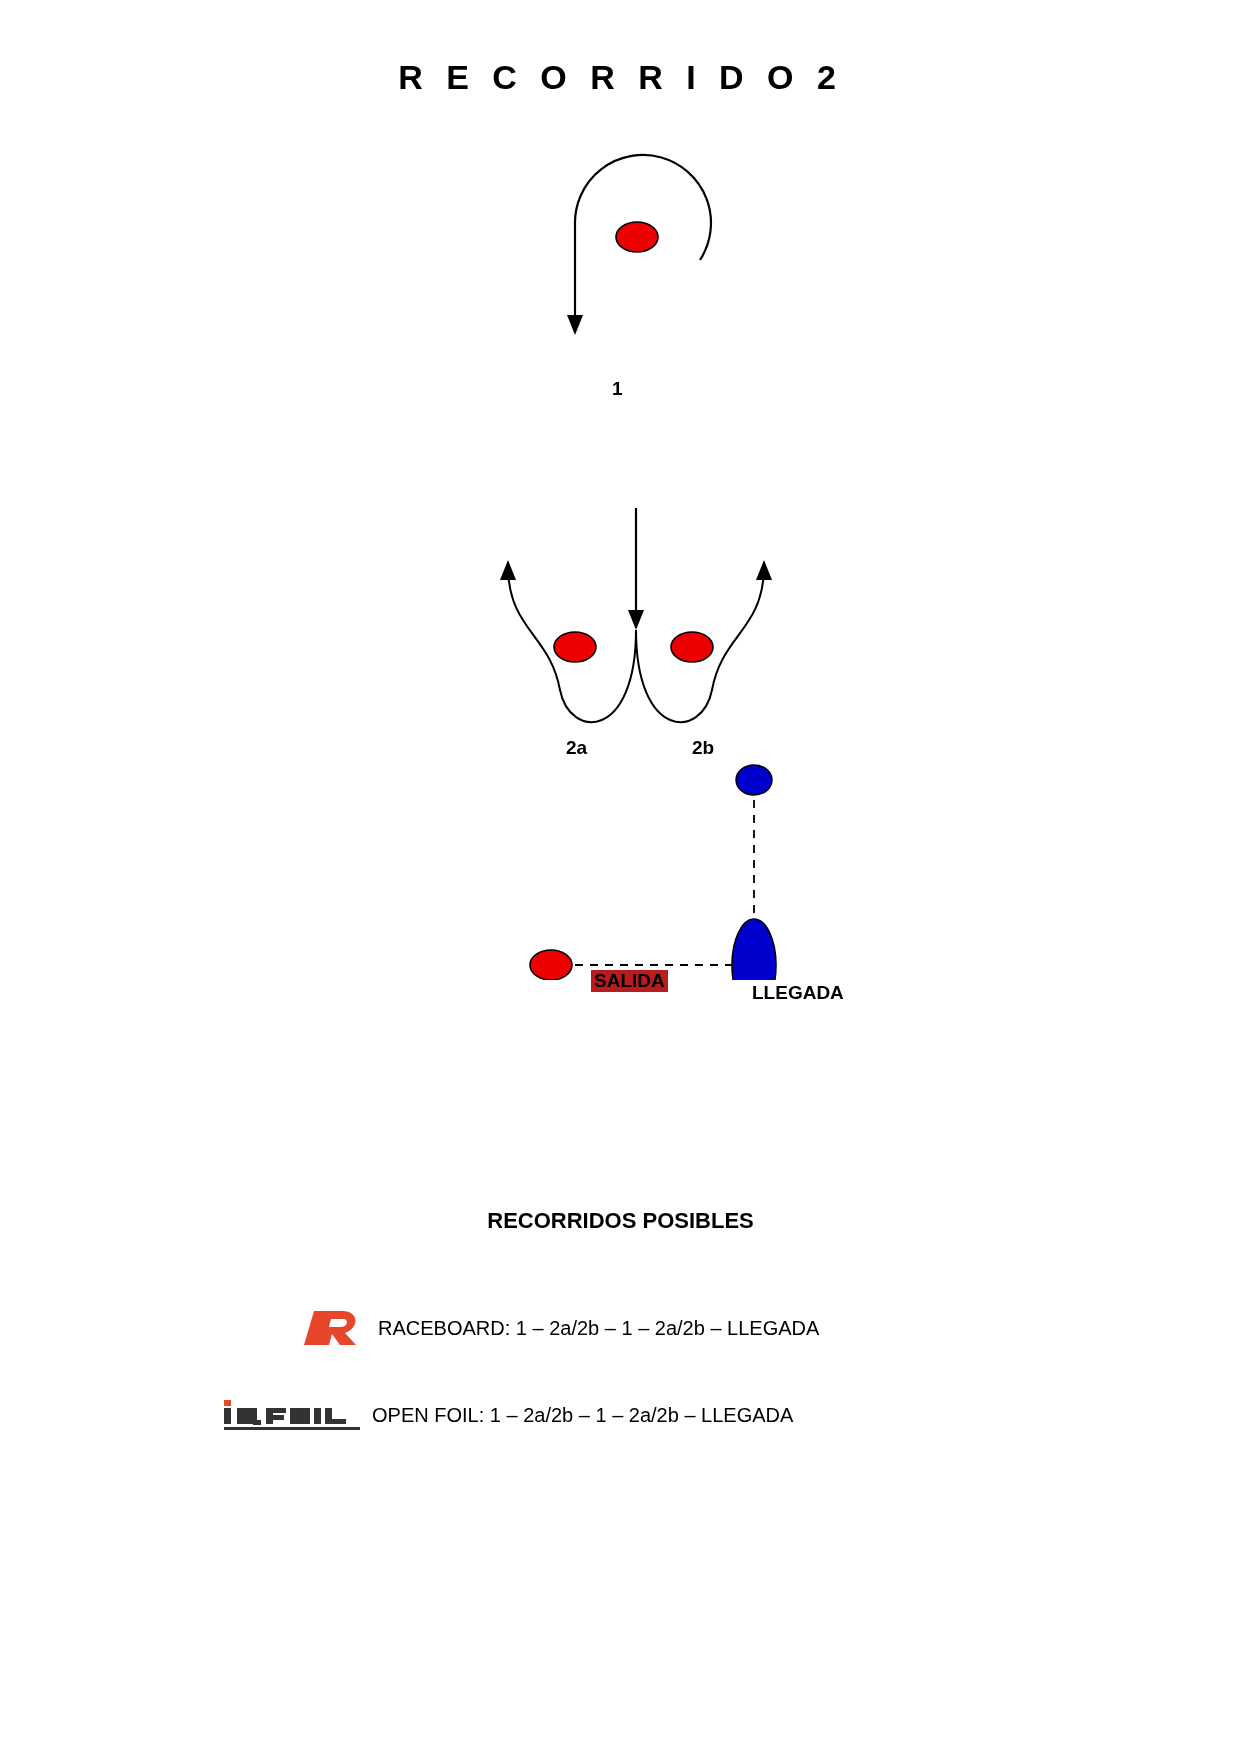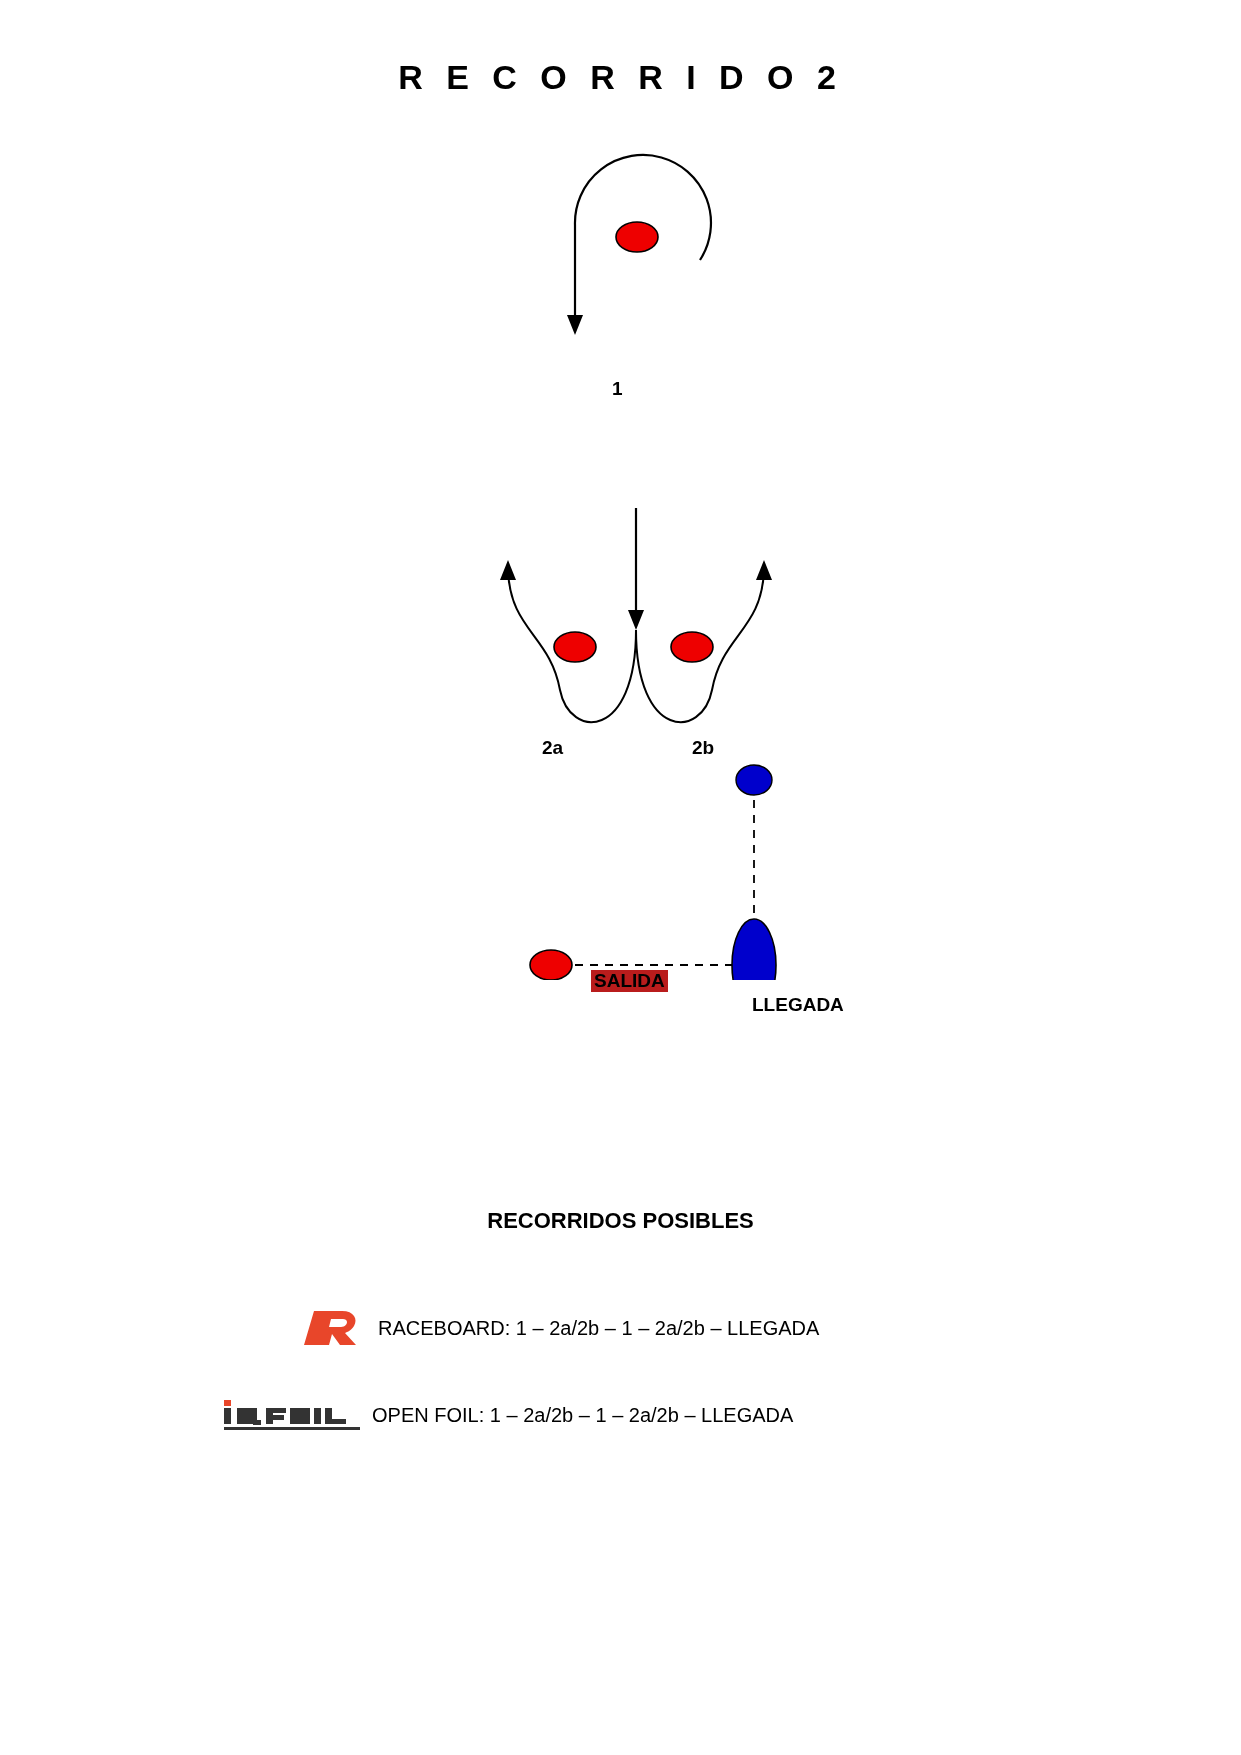--- a/index.html
+++ b/index.html
@@ -38,30 +38,29 @@
     height: 850px;
   }
   .mark-label {
     position: absolute;
     font-size: 19px;
     font-weight: bold;
     color: #000;
     white-space: nowrap;
   }
   #label-mark-1 { top: 248px; left: 612px; }
-  #label-mark-2a { top: 607px; left: 542px; }
+  #label-mark-2a { top: 607px; left: 566px; }
   #label-mark-2b { top: 607px; left: 692px; }
   #label-llegada {
     position: absolute;
     top: 852px;
     left: 752px;
     font-size: 19px;
     font-weight: bold;
     white-space: nowrap;
-    margin-top: 12px;
   }
   #label-salida {
     position: absolute;
     top: 840px;
     left: 591px;
     font-size: 19px;
     font-weight: bold;
     white-space: nowrap;
     background: #b91c1c;
     padding: 0 3px;

